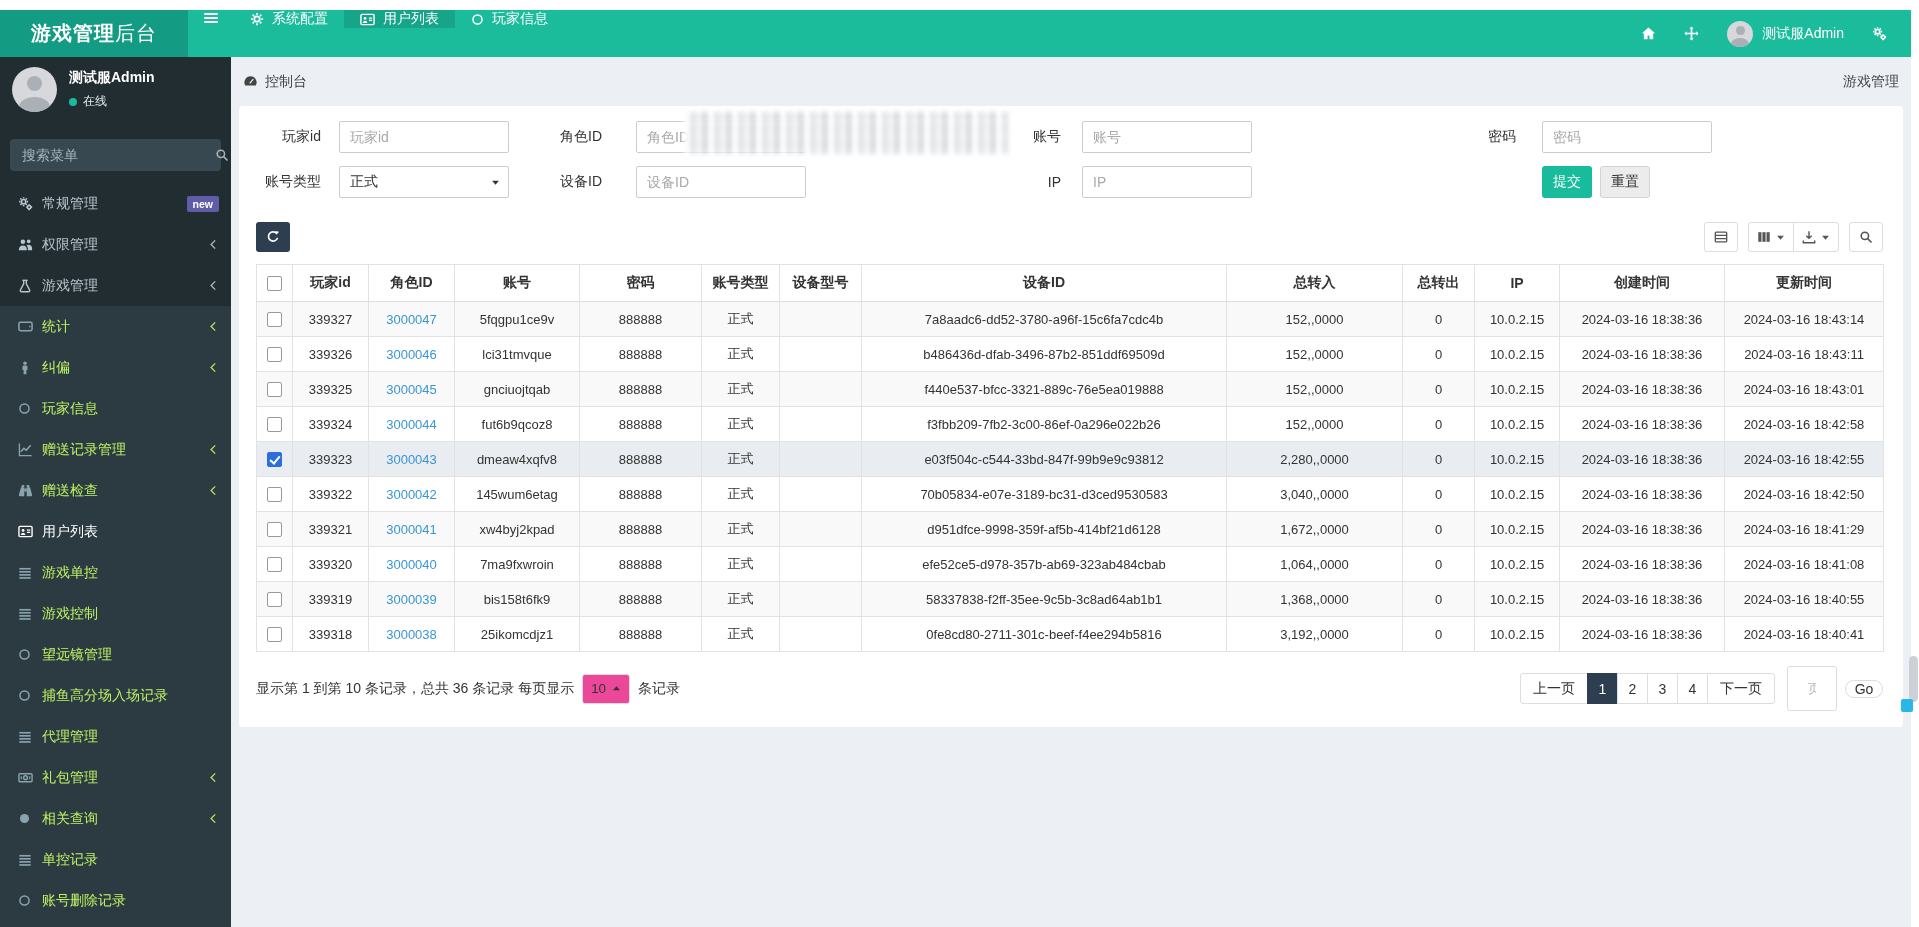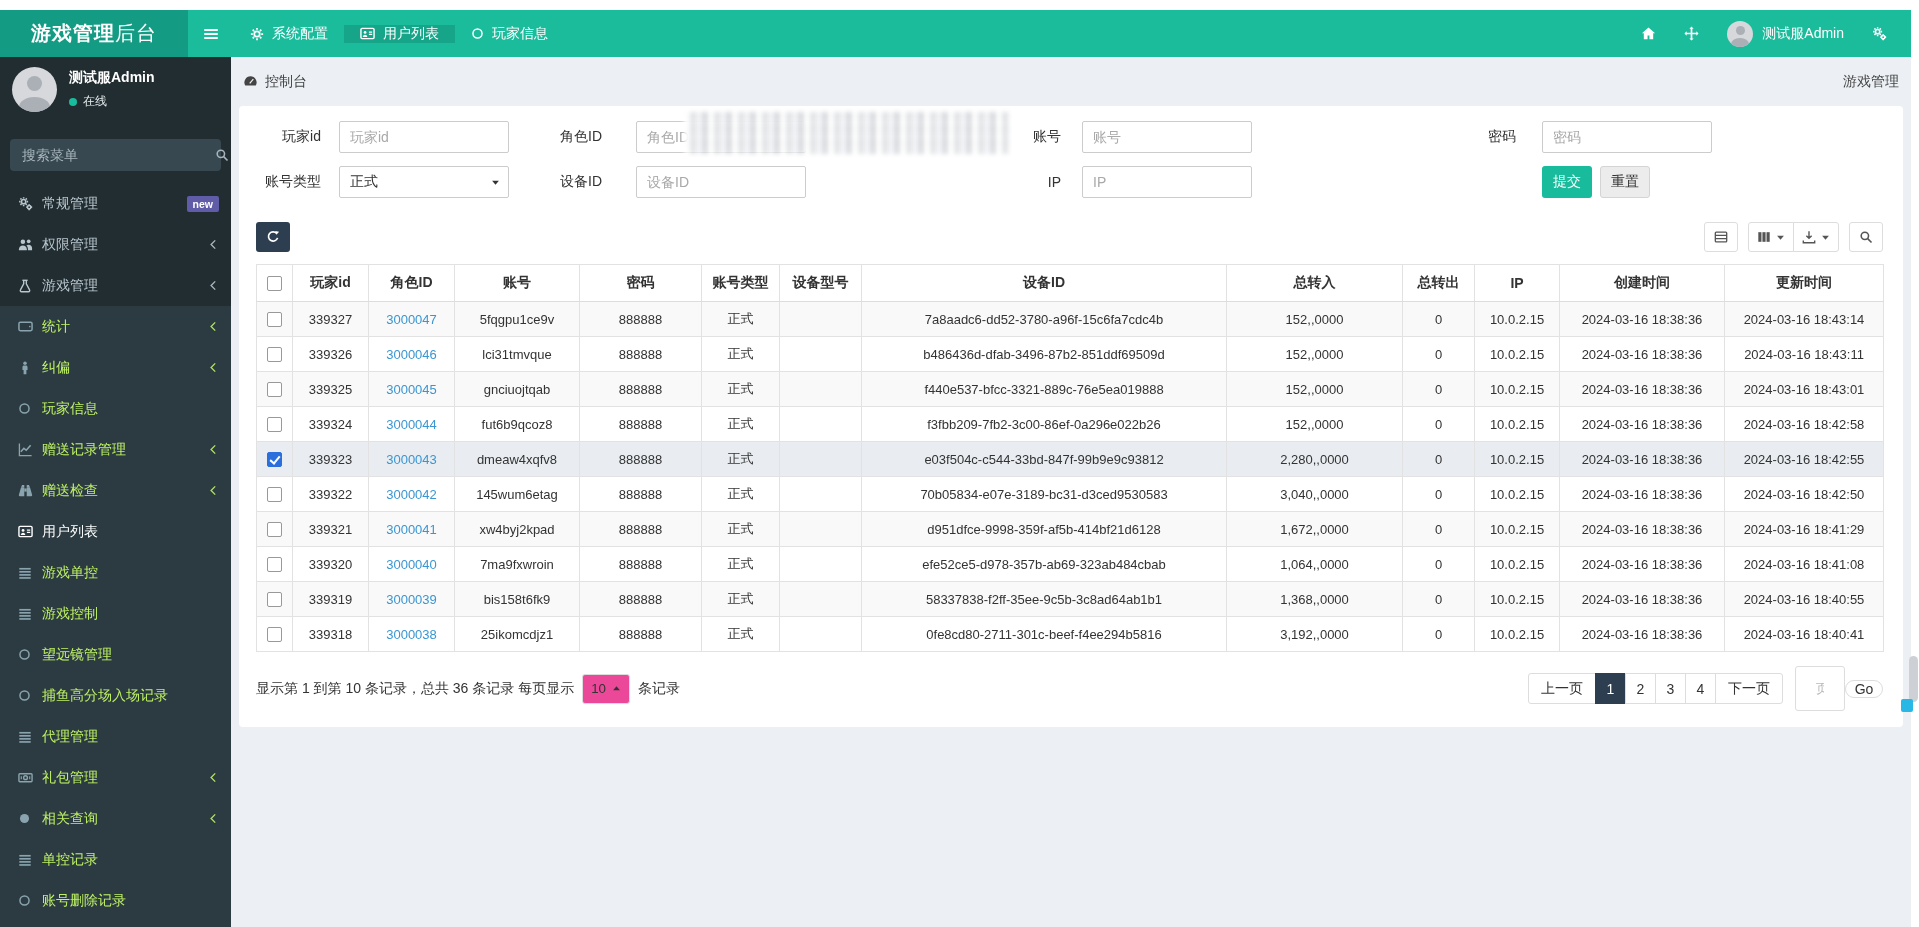--- a/index.html
+++ b/index.html
@@ -5,21 +5,21 @@
   * { margin:0; padding:0; box-sizing:border-box; }
   html,body { width:1919px; height:927px; overflow:hidden; background:#fff;
     font-family:"Liberation Sans","DejaVu Sans",sans-serif; font-size:14px; color:#333; }
 
   
   .navbar { position:absolute; top:10px; left:0; right:8px; height:47px;
     background:var(--c-navbar,#1abc9c); display:flex; align-items:stretch; z-index:10; }
   .brand { width:188px; background:var(--c-brand,#149b83); color:#fff; font-size:20px;
     display:flex; align-items:center; justify-content:center; letter-spacing:1px; }
   .brand b { font-weight:bold; } .brand span { font-weight:normal; }
-  .nav-left { display:flex; align-items:center; flex:1; }
+  .nav-left { display:flex; align-items:flex-start; flex:1; }
   .hamburger { width:46px; display:flex; align-items:center; justify-content:center; color:#fff; cursor:pointer; }
   .tab { display:flex; align-items:center; gap:8px; padding:0 16px; color:#fff; cursor:pointer; }
   .tab.active { background:rgba(0,0,0,.12); }
   .nav-right { display:flex; align-items:stretch; padding-right:10px; }
   .nav-right .nitem { display:flex; align-items:center; gap:9px; padding:0 14px; color:#fff; cursor:pointer; }
   .ic { display:inline-flex; align-items:center; justify-content:center; line-height:0; }
 
   
   .avatar { background:#d6d8db; border-radius:50%; position:relative; overflow:hidden; flex:0 0 auto; }
   .avatar::before { content:""; position:absolute; top:20%; left:33%; width:34%; height:34%;
@@ -119,21 +119,21 @@
   .pg { height:31px; min-width:31px; padding:0 12px; background:#fff; border:1px solid #ddd;
     display:inline-flex; align-items:center; justify-content:center; color:#333; cursor:pointer; margin-left:-1px; }
   .pg.num { padding:0; }
   .pg:first-child { border-radius:3px 0 0 3px; margin-left:0; }
   .pg.last { border-radius:0 3px 3px 0; }
   .pg.active { background:var(--c-dark,#2c3e50); border-color:var(--c-dark,#2c3e50); color:#fff; }
   .goto { width:50px; height:45px; border:1px solid #ddd; border-radius:3px; margin-left:12px;
     padding:0 20px; font-size:13px; color:#555; outline:none; font-family:inherit; }
   .goto::placeholder { color:#b9b9b9; }
   .btn-go { width:38px; height:18px; background:#fff; border:1px solid #ddd; border-radius:10px;
-    color:#333; }
+    margin-left:8px; color:#333; }
 
   
   .scroll-thumb { position:absolute; right:1px; top:656px; width:9px; height:46px;
     background:#cdd1d5; border-radius:5px; z-index:20; }
   .scroll-accent { position:absolute; right:6px; top:699px; width:12px; height:13px;
     background:var(--c-scroll,#29b8e5); border-radius:2px; z-index:21; }
 </style>
 </head>
 <body>
 

